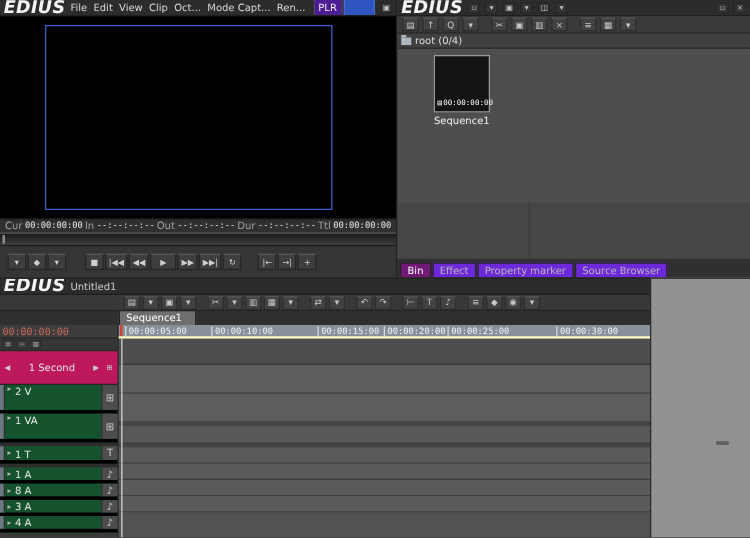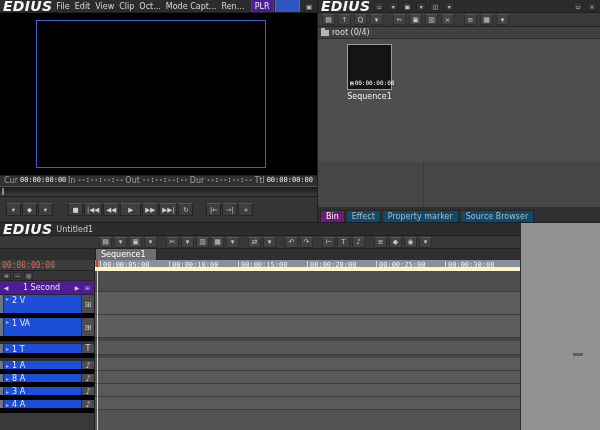--- a/index.html
+++ b/index.html
@@ -53,41 +53,41 @@
 #clip-card{position:absolute;left:28px;top:5px;width:47px;text-align:center}
 #clip-thumb{width:45px;height:46px;background:#141414;border:1px solid #9a9a9a;position:relative;margin:0 auto}
 .thumb-tc{position:absolute;left:2px;bottom:3px;display:flex;align-items:center;gap:1px;color:#fff;font-size:6px;font-family:"DejaVu Sans Mono",monospace}
 #clip-name{margin-top:2px;color:#f0f0f0}
 #prop-header{height:12px;display:flex;background:#575757;border-top:1px solid #2c2c2c;border-bottom:1px solid #2c2c2c;flex-shrink:0}
 .prop-col1{width:105px;padding:1px 3px;border-right:1px solid #3b3b3b;color:#ddd}
 .prop-col2{flex:1;padding:1px 3px;color:#ddd}
 #prop-body{height:45px;background:#464646;position:relative;flex-shrink:0}
 #prop-divider{position:absolute;left:105px;top:0;bottom:0;width:1px;background:#3b3b3b}
 #bin-tabs{position:absolute;bottom:0;left:0;right:0;height:15px;background:#303030;display:flex;align-items:flex-end;padding:2px 2px 0;gap:1px}
-.bin-tab{background:#0c4a6e;border:1px solid #252525;border-bottom:none;color:#b8b8b8;padding:1px 5px;white-space:nowrap}
+.bin-tab{background:#6d28d9;border:1px solid #252525;border-bottom:none;color:#b8b8b8;padding:1px 5px;white-space:nowrap}
 .bin-tab.active{background:#701a75;color:#fff}
 
 #tl-toolbar{height:13px;background:#383838;border-bottom:1px solid #242424;display:flex;align-items:center;gap:2px;padding-left:99px}
 .sep{margin-left:7px}
 #tl-tabrow{height:11px;background:#2f2f2f;display:flex;align-items:flex-end;padding-left:95px}
 #seq-tab{background:#6e6e6e;color:#fff;padding:1px 10px 1px 5px;border:1px solid #232323;border-bottom:none}
 #tl-rulerrow{height:11px;display:flex}
 #tl-tc{width:95px;flex-shrink:0;background:#3d3d3d;color:#d06a5a;font-family:"DejaVu Sans Mono",monospace;font-size:8px;display:flex;align-items:center;padding-left:2px;border-right:1px solid #202020;border-bottom:1px solid #202020}
-#tl-ruler{flex:1;background:#87909b;position:relative;border-bottom:4px solid #fef9c3;overflow:hidden}
+#tl-ruler{flex:1;background:#87909b;position:relative;border-bottom:2px solid #fef9c3;overflow:hidden}
 .tick{position:absolute;top:1px;height:9px;line-height:9px;border-left:1px solid #d5dae0;padding-left:2px;color:#f2f4f6;font-size:7px;font-family:"DejaVu Sans Mono",monospace;white-space:nowrap}
 #ruler-ph{position:absolute;left:1px;top:0;bottom:0;width:2px;background:#cc4430}
 #tl-body{display:flex;height:160px}
 #track-col{width:95px;flex-shrink:0;background:#3c3c3c;border-right:1px solid #202020;display:flex;flex-direction:column}
 #hdr-mini{height:10px;background:#363636;border-bottom:1px solid #262626;display:flex;gap:2px;align-items:center;padding:0 2px}
 .mini-ic{width:9px;height:7px;background:#424242;border:1px solid #2a2a2a;color:#bbb;font-size:5px;display:flex;align-items:center;justify-content:center}
-#hdr-zoom{height:14px;background:#4c1d95;border-bottom:1px solid #262626;display:flex;align-items:center;padding:0 2px;gap:2px}
+#hdr-zoom{height:27px;background:#be185d;border-bottom:1px solid #262626;display:flex;align-items:center;padding:0 2px;gap:2px}
 .zoom-arrow{width:8px;text-align:center;color:#ccc;font-size:6px}
 #zoom-label{flex:1;text-align:center;color:#e5e5e5}
 .zoom-fit{width:9px;color:#ccc;font-size:6px;text-align:center}
-.trow{position:relative;display:flex;align-items:center;border-bottom:5px solid #000000;background:#1d4ed8}
+.trow{position:relative;display:flex;align-items:center;border-bottom:3px solid #000000;background:#14532d}
 .trow.v{height:23px;align-items:flex-start}
 .trow.t{height:14px}
 .trow.a{height:13px}
 .lstrip{width:4px;align-self:stretch;background:#6d7683;border-right:1px solid #2e2e2e;flex-shrink:0}
 .exp{width:7px;text-align:center;color:#b5b5b5;font-size:6px}
 .tname{flex:1;color:#ececec;padding:1px 0 0 1px}
 .ticon{width:13px;align-self:stretch;border-left:1px solid #2e2e2e;display:flex;align-items:center;justify-content:center;color:#cfcfcf;background:#4d4d4d;flex-shrink:0}
 .tgap{height:3px;background:#2e2e2e}
 #track-fill{flex:1;background:#393939}
 #lanes-col{flex:1;position:relative;background:#515151;display:flex;flex-direction:column;overflow:hidden}
@@ -260,23 +260,23 @@
       <span class="icon-btn">▾</span>
     </div>
     <div id="tl-tabrow">
       <span id="seq-tab">Sequence1</span>
     </div>
     <div id="tl-rulerrow">
       <div id="tl-tc">00:00:00:00</div>
       <div id="tl-ruler">
         <span class="tick" style="left:5px">00:00:05:00</span>
         <span class="tick" style="left:74px">00:00:10:00</span>
-        <span class="tick" style="left:143px">00:00:15:00</span>
+        <span class="tick" style="left:159px">00:00:15:00</span>
         <span class="tick" style="left:212px">00:00:20:00</span>
-        <span class="tick" style="left:281px">00:00:25:00</span>
+        <span class="tick" style="left:263px">00:00:25:00</span>
         <span class="tick" style="left:350px">00:00:30:00</span>
         <span id="ruler-ph"></span>
       </div>
     </div>
     <div id="tl-body">
       <div id="track-col">
         <div id="hdr-mini">
           <span class="mini-ic">≡</span>
           <span class="mini-ic">~</span>
           <span class="mini-ic">▥</span>

